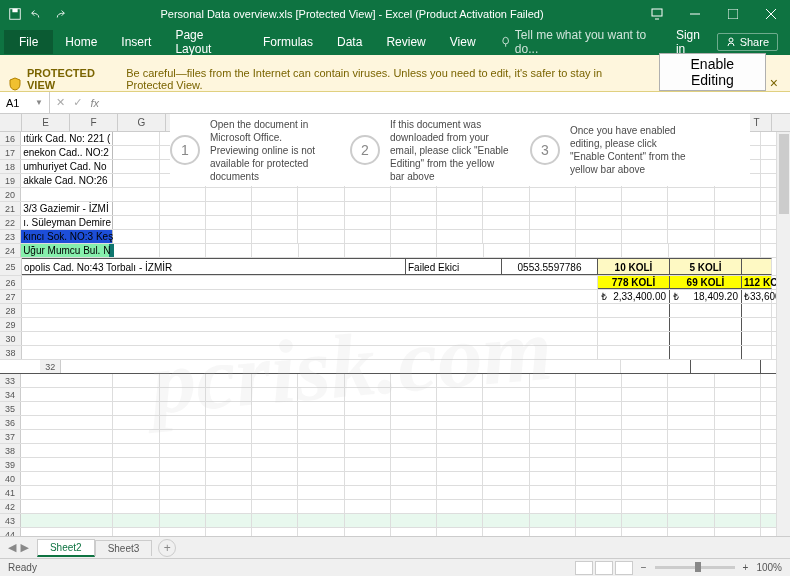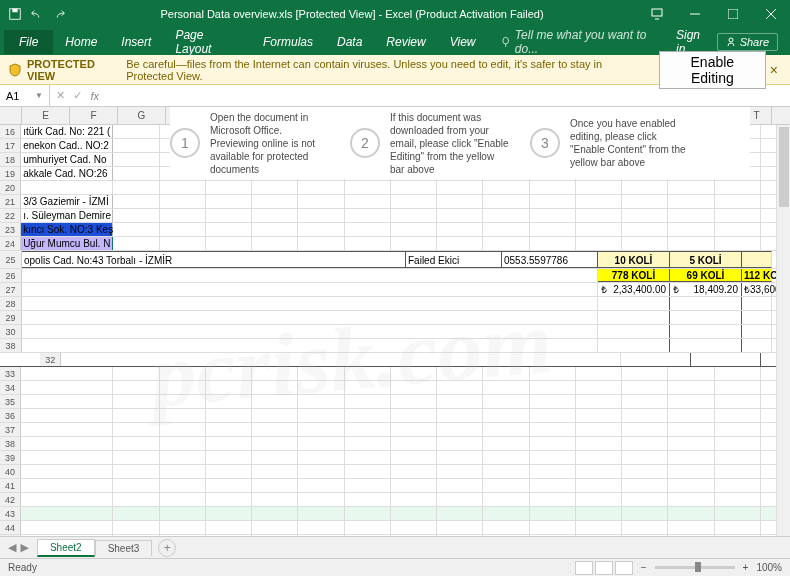--- a/index.html
+++ b/index.html
@@ -4,27 +4,27 @@
 <style>
 * { margin: 0; padding: 0; box-sizing: border-box; font-family: "Segoe UI", sans-serif; }
 body { background: #fff; width: 790px; height: 576px; overflow: hidden; position: relative; }
 .titlebar { background: #0e7341; height: 28px; display: flex; align-items: center; color: #fff; font-size: 11px; }
 .titlebar-left { display: flex; gap: 8px; padding-left: 8px; }
 .titlebar-icon { width: 14px; height: 14px; display: inline-block; }
 .titlebar-title { flex: 1; text-align: center; }
 .titlebar-right { display: flex; }
 .win-btn { width: 38px; height: 28px; display: flex; align-items: center; justify-content: center; cursor: pointer; }
 .close-btn { width: 38px; }
-.ribbon-tabs { background: #0e7341; height: 27px; display: flex; align-items: center; color: #fff; font-size: 12px; padding: 0 4px; font-style: italic; }
+.ribbon-tabs { background: #0e7341; height: 27px; display: flex; align-items: center; color: #fff; font-size: 12px; padding: 0 4px; }
 .ribbon-tab { padding: 5px 12px; cursor: pointer; }
 .file-tab { background: #0b5b33; padding: 5px 15px; }
 .ribbon-right { margin-left: auto; display: flex; align-items: center; gap: 10px; padding-right: 8px; }
 .share-btn { border: 1px solid rgba(255,255,255,0.4); padding: 2px 8px; border-radius: 2px; display: flex; align-items: center; gap: 4px; font-size: 11px; }
 .tell-me { display: flex; align-items: center; gap: 4px; opacity: 0.8; }
-.protected-bar { background: #fef6dd; height: 30px; display: flex; align-items: center; font-size: 11px; padding: 0 8px; border-bottom: 1px solid #e0d080; }
+.protected-bar { background: #fef6dd; height: 37px; display: flex; align-items: flex-end; font-size: 11px; padding: 0 8px; border-bottom: 1px solid #e0d080; }
 .shield-icon { width: 14px; height: 14px; margin-right: 5px; }
 .pv-title { font-weight: bold; color: #7a6400; }
 .pv-msg { color: #7a6400; margin-left: 6px; }
 .enable-btn { margin-left: 10px; border: 1px solid #b0b0b0; background: #fdfdfd; padding: 2px 10px; font-size: 14px; cursor: pointer; }
 .pv-close { margin-left: auto; color: #7a6400; font-size: 14px; cursor: pointer; padding: 0 4px; }
 .formula-bar { height: 22px; display: flex; align-items: center; border-bottom: 1px solid #ccc; font-size: 11px; }
 .name-box { width: 50px; border-right: 1px solid #ccc; padding: 0 6px; display: flex; align-items: center; height: 100%; }
 .name-arrow { margin-left: auto; color: #888; font-size: 8px; }
 .fx-area { display: flex; align-items: center; padding: 0 6px; gap: 8px; color: #aaa; }
 .fx-label { font-style: italic; color: #888; }
@@ -351,21 +351,21 @@
         <div class="cell"></div>
         <div class="cell"></div>
         <div class="cell"></div>
         <div class="cell"></div>
         <div class="cell"></div>
         <div class="cell"></div>
         <div class="cell" style="width:30px"></div>
       </div>
       <div class="row">
         <div class="row-h">24</div>
-        <div class="cell cell-e" style="width:96px;background:#c4b5fd;border-right:1px solid #0f766e">
+        <div class="cell cell-e" style="width:96px;background:#86efac;border-right:5px solid #0f766e">
           <span class="cell-text">Uğur Mumcu Bul. N</span>
         </div>
         <div class="cell"></div>
         <div class="cell"></div>
         <div class="cell"></div>
         <div class="cell"></div>
         <div class="cell"></div>
         <div class="cell"></div>
         <div class="cell"></div>
         <div class="cell"></div>
@@ -376,21 +376,21 @@
         <div class="cell"></div>
         <div class="cell"></div>
         <div class="cell" style="width:30px"></div>
       </div>
       <div class="row row25" style="height: 18px;">
         <div class="row-h" style="line-height: 18px;">25</div>
         <div class="cell cell-e" style="width:384px;border-right:1px solid #555">
           <span class="cell-text">opolis Cad. No:43 Torbalı - İZMİR</span>
         </div>
         <div class="cell" style="width:96px;border-right:1px solid #555">Failed Ekici</div>
-        <div class="cell" style="width:96px;border-right:1px solid #555">0553.5597786</div>
+        <div class="cell" style="width:96px;text-align:center;border-right:1px solid #555">0553.5597786</div>
         <div class="cell blue-cell" style="width:72px;border-right:1px solid #555">10 KOLİ</div>
         <div class="cell blue-cell" style="width:72px;border-right:1px solid #555">5 KOLİ</div>
         <div class="cell blue-cell" style="width:30px"></div>
       </div>
       <div class="row">
         <div class="row-h">26</div>
         <div class="cell" style="width:576px"></div>
         <div class="cell yellow-cell" style="width:72px;border-right:1px solid #555;border-bottom:1px solid #555">778 KOLİ</div>
         <div class="cell yellow-cell" style="width:72px;border-right:1px solid #555;border-bottom:1px solid #555">69 KOLİ</div>
         <div class="cell yellow-cell" style="width:30px;border-bottom:1px solid #555">112 KOLİ</div>

